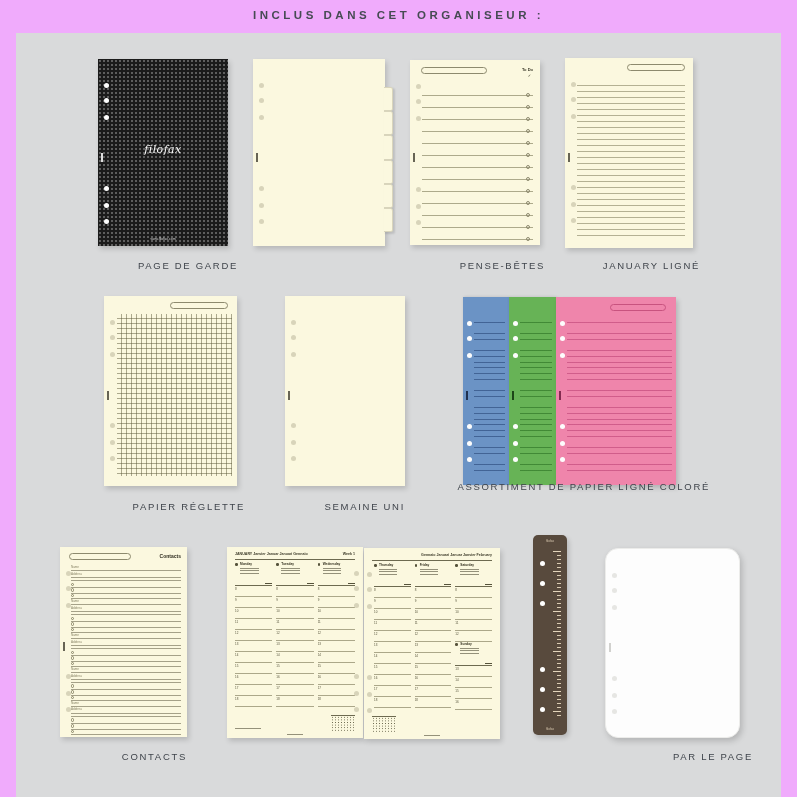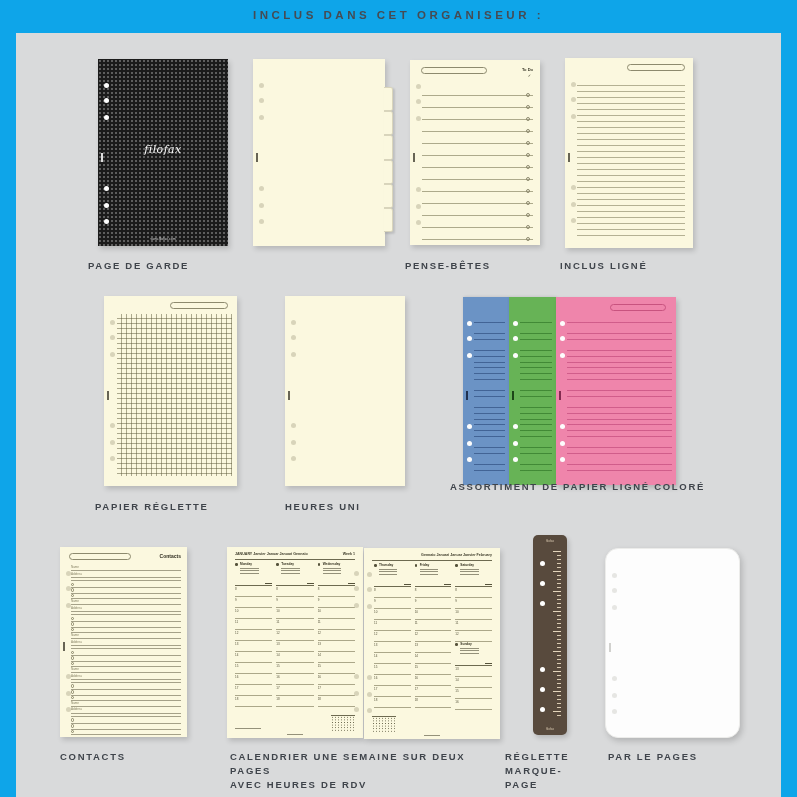--- a/index.html
+++ b/index.html
@@ -1,23 +1,23 @@
 <!DOCTYPE html>
 <html style="--panel: #d9dadb; --cream: #fbf8df; --blue: #6b93c5; --green: #67b356; --pink: #ef85ab; --brown: #584a3d; --black-page: #1b1b1b; --label-text: #3f444b;"><head>
 <meta charset="utf-8">
 <style>
   *{margin:0;padding:0;box-sizing:border-box}
   html,body{background:#fff}
-  #stage{position:relative;width:797px;height:797px;background:#0ea5e9;overflow:hidden;
+  #stage{position:relative;width:797px;height:797px;background:#f0abfc;overflow:hidden;
          font-family:"Liberation Sans",sans-serif}
   .panel{position:absolute;left:16px;right:16px;top:33px;bottom:0;background:var(--panel,#d9dadb)}
   .title{position:absolute;top:9px;left:0;width:100%;text-align:center;font-size:11.5px;
          font-weight:600;letter-spacing:3.5px;color:#464b53}
-  .label{position:absolute;font-size:9.5px;font-weight:700;letter-spacing:1.7px;color:#3f444b;
-         text-align:left;line-height:14px}
+  .label{position:absolute;font-size:9.5px;font-weight:400;letter-spacing:1.7px;color:#3f444b;
+         text-align:right;line-height:14px}
   .card{position:absolute;box-shadow:2px 3px 5px rgba(0,0,0,.16)}
   .cream{background:var(--cream,#fbf8df)}
   
   .holes{position:absolute;width:5px;height:145px;top:24px;left:6px}
   .holes::before{content:"";position:absolute;width:5px;height:5px;border-radius:50%;background:var(--hc,#fff);
      box-shadow:0 15px 0 var(--hc,#fff),0 32px 0 var(--hc,#fff),0 103px 0 var(--hc,#fff),
                 0 120px 0 var(--hc,#fff),0 136px 0 var(--hc,#fff)}
   .cream-h{--hc:#d8d4ba}.white-h{--hc:#fdfdfd}.gray-h{--hc:#e6e6e3}
   .holes-right{left:auto;right:4px}
   .side-mark{position:absolute;left:3px;top:50%;width:1.6px;height:9px;background:#4c4a3c;opacity:.85}
@@ -173,35 +173,35 @@
       </div>
   </div>
   <div class="label" style="left:405px;top:259px;width:140px">PENSE-BÊTES</div>
 
   <div class="card cream" style="left:565px;top:58px;width:128px;height:190px">
     <div class="holes cream-h"></div>
     <div class="side-mark"></div>
     <div class="oval" style="top:6px;right:8px;width:58px"></div>
     <div class="lines"></div>
   </div>
-  <div class="label" style="left:560px;top:259px;width:140px">INCLUS LIGNÉ</div>
+  <div class="label" style="left:560px;top:259px;width:140px">JANUARY LIGNÉ</div>
 
   <div class="card cream" style="left:104px;top:296px;width:133px;height:190px">
     <div class="holes cream-h"></div>
     <div class="side-mark"></div>
     <div class="oval" style="top:6px;right:9px;width:58px"></div>
     <div class="grid"></div>
   </div>
   <div class="label" style="left:95px;top:500px;width:150px">PAPIER RÉGLETTE</div>
 
   <div class="card cream" style="left:285px;top:296px;width:120px;height:190px">
     <div class="holes cream-h"></div>
     <div class="side-mark"></div>
   </div>
-  <div class="label" style="left:285px;top:500px;width:120px">HEURES UNI</div>
+  <div class="label" style="left:285px;top:500px;width:120px">SEMAINE UNI</div>
 
   <div style="position:absolute;left:463px;top:297px;width:213px;height:188px">
     <div class="sheet s-blue" style="left:0;width:46px">
       <div class="holes white-h" style="left:4px"></div>
       <div class="side-mark" style="background:#14203a"></div>
       <div class="clines"></div>
     </div>
     <div class="sheet s-green" style="left:46px;width:47px">
       <div class="holes white-h" style="left:4px"></div>
       <div class="side-mark" style="background:#11330d"></div>
@@ -571,37 +571,29 @@
           </div>
           <div class="cal-row">
             <div class="cal-h">16</div>
           </div>
         </div>
       </div>
     <div class="cal-mini bl"></div>
     <div class="cal-foot"></div>
     <div class="holes cream-h" style="left:3px"></div>
   </div>
-  <div class="label" style="left:230px;top:750px;width:270px">
-    <div>CALENDRIER UNE SEMAINE SUR DEUX PAGES</div>
-    <div>AVEC HEURES DE RDV</div>
-  </div>
 
   <div class="card ruler" style="left:533px;top:535px;width:34px;height:200px">
     <div class="ruler-brand" style="top:4px">filofax</div>
     <div class="ruler-brand" style="bottom:4px">filofax</div>
     <div class="ruler-holes"></div>
     <div class="ruler-ticks-s"></div>
     <div class="ruler-ticks-l"></div>
   </div>
-  <div class="label" style="left:505px;top:750px;width:90px">
-    <div>RÉGLETTE</div>
-    <div>MARQUE-PAGE</div>
-  </div>
 
   <div class="card env" style="left:605px;top:548px;width:135px;height:190px">
     <div class="holes gray-h"></div>
     <div class="side-mark"></div>
   </div>
   <div class="label" style="left:608px;top:750px;width:145px">
-    <div>PAR LE PAGES</div>
+    <div>PAR LE PAGE</div>
   </div>
 </div>
 
 </body></html>

